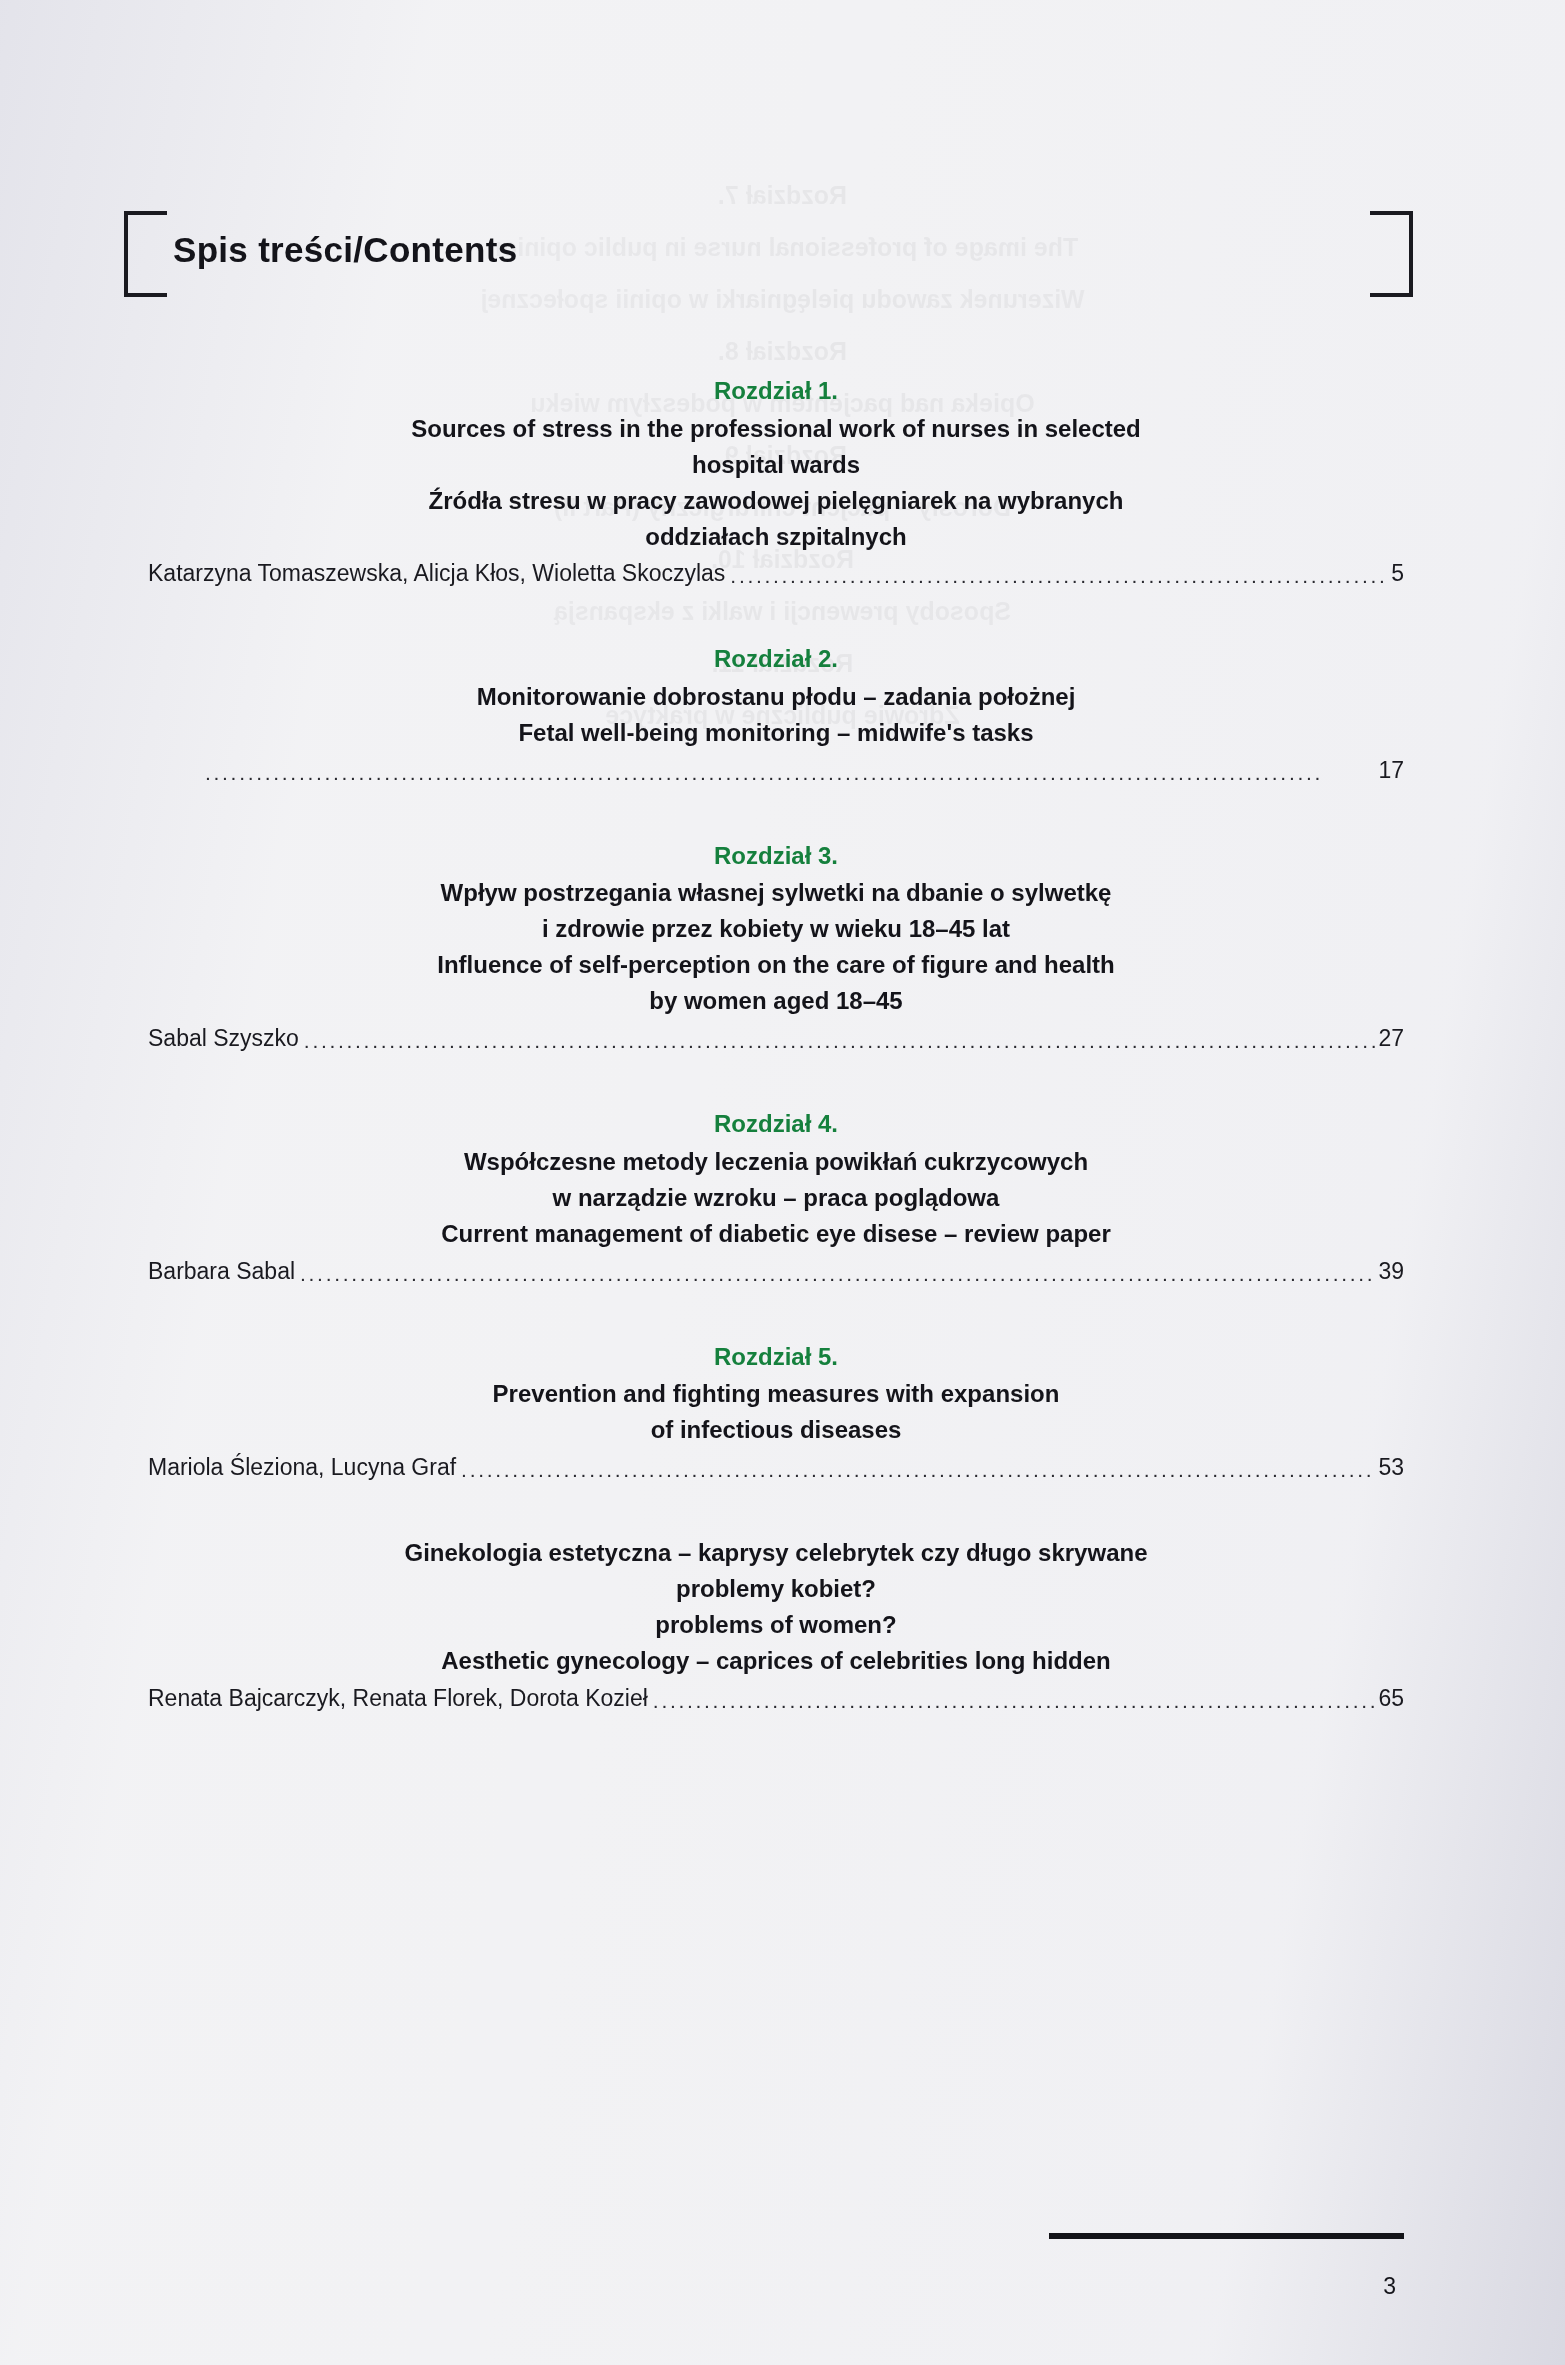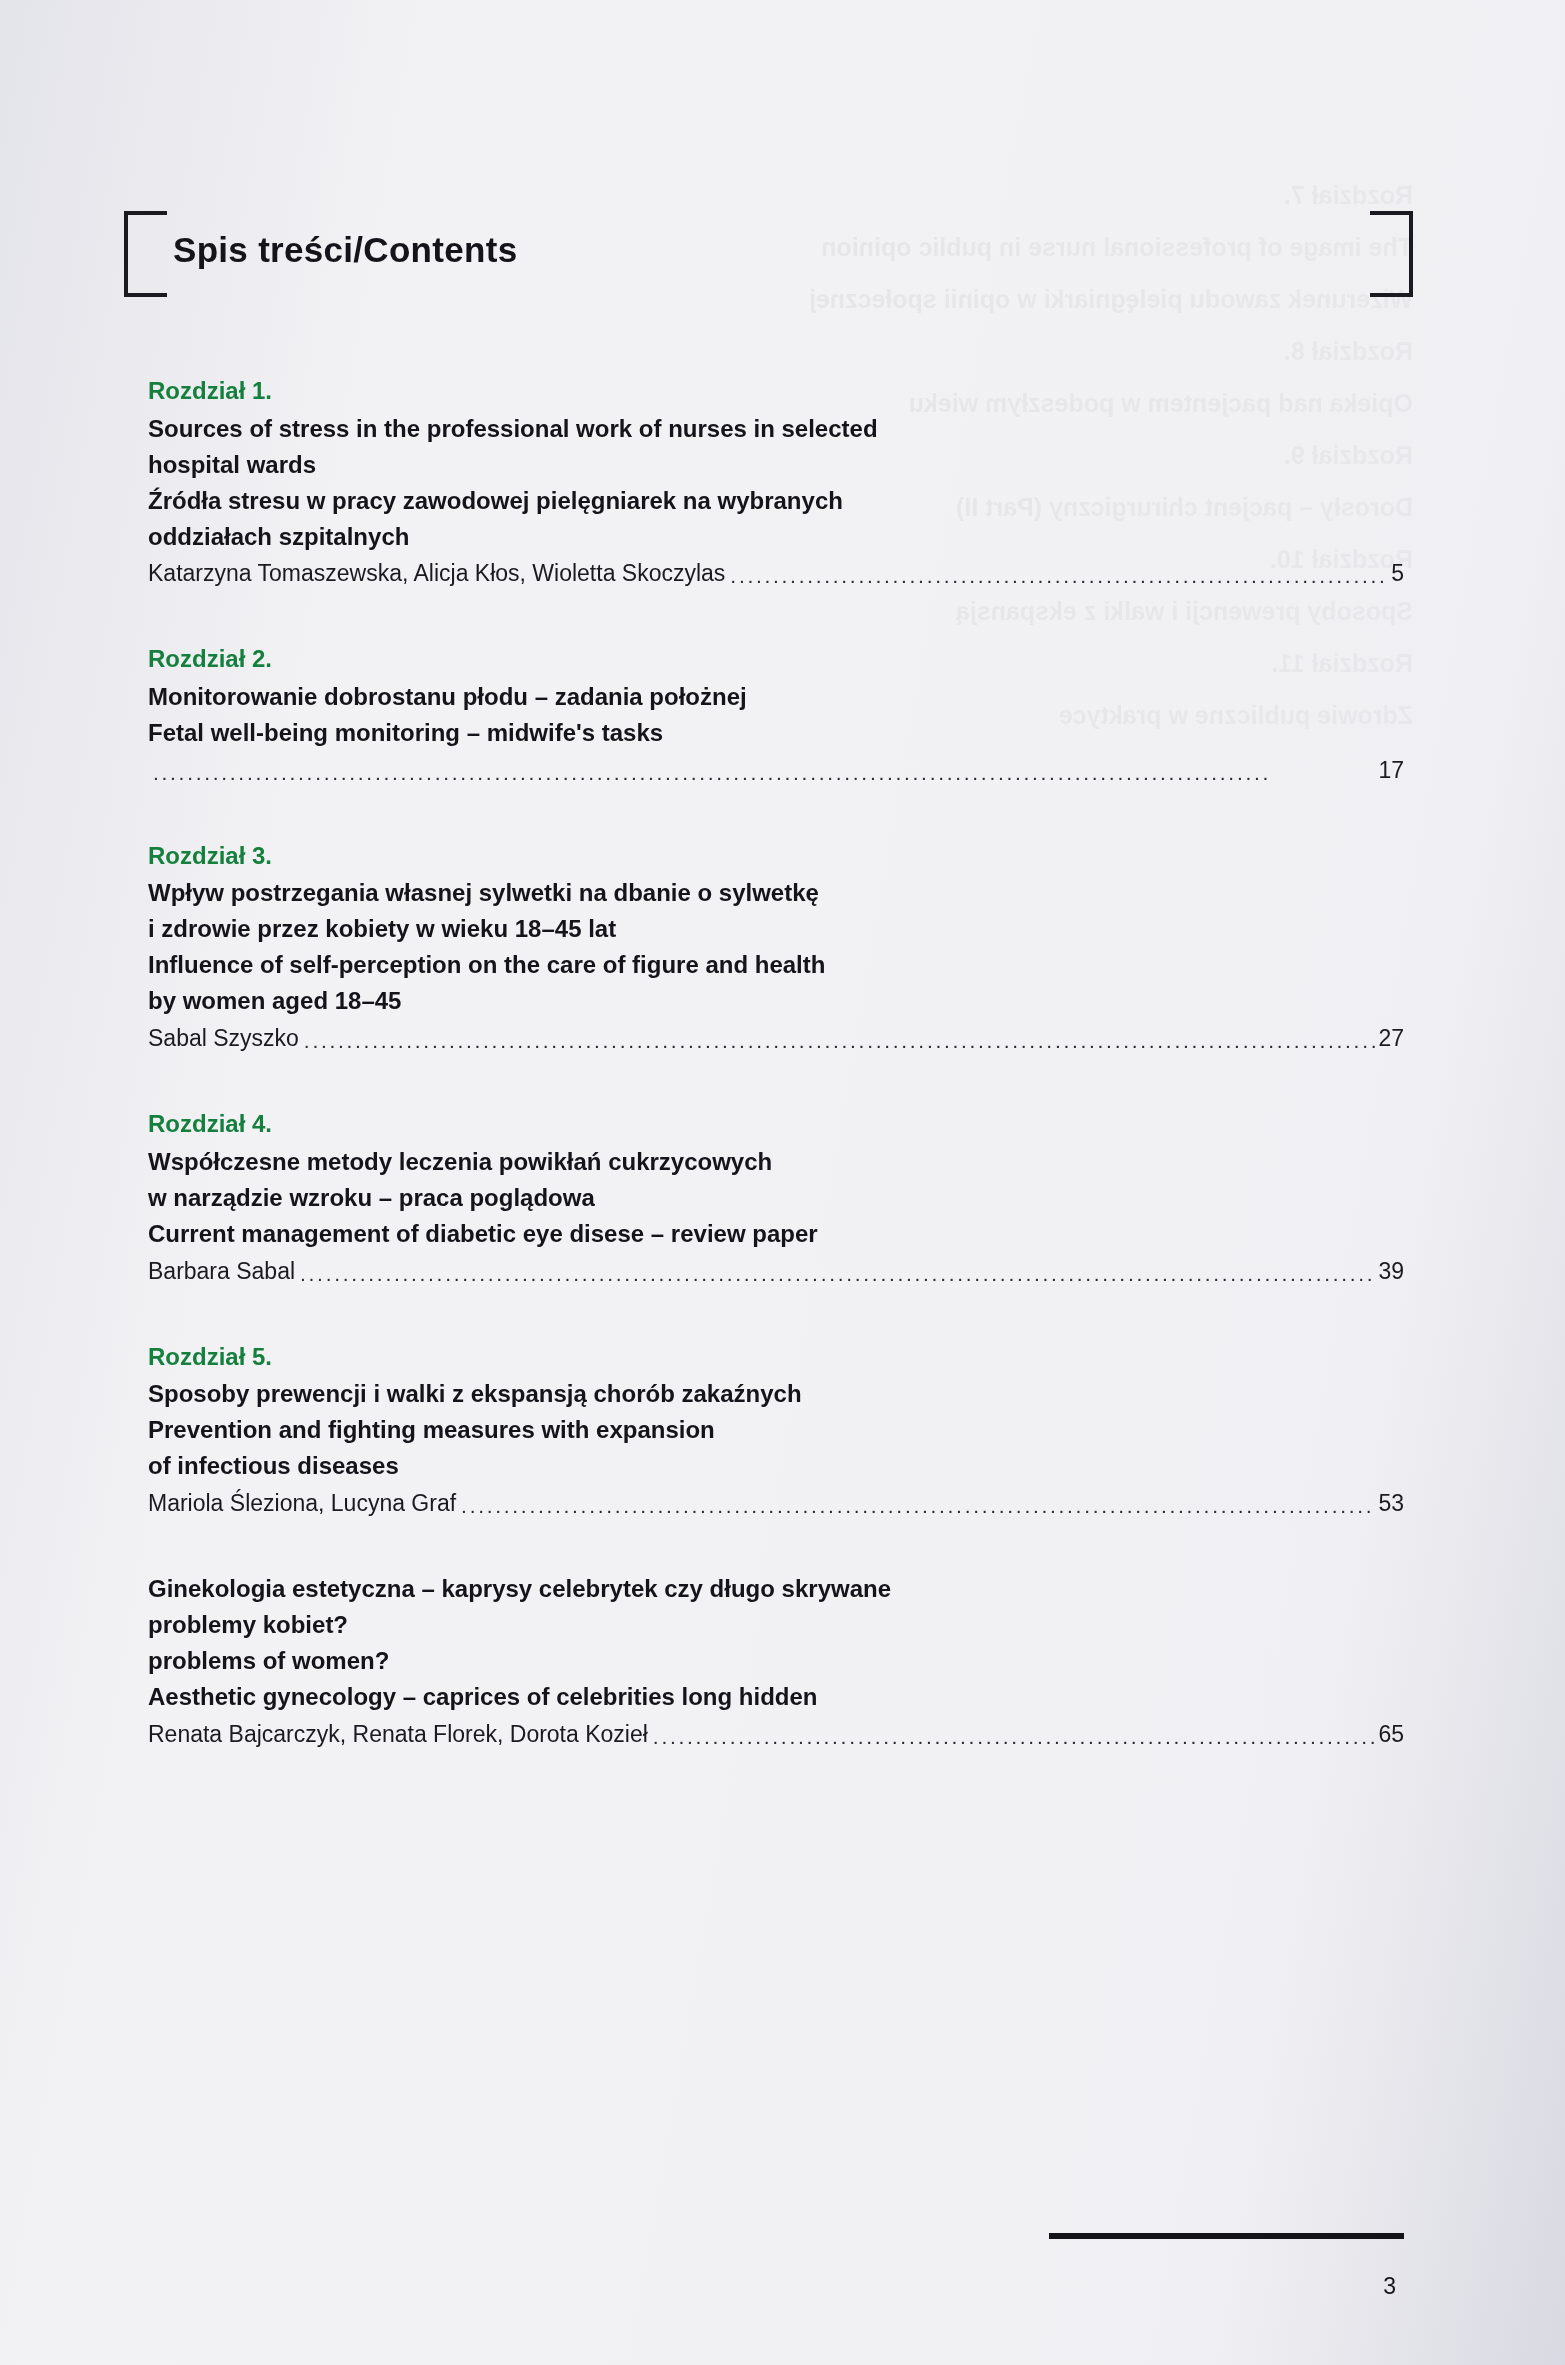--- a/index.html
+++ b/index.html
@@ -10,20 +10,21 @@
   body {
     font-family: "Liberation Sans", sans-serif;
     color: #111111;
   }
   .page {
     position: relative;
     width: 1565px;
     height: 2366px;
     background: #f2f2f4;
     overflow: hidden;
+    text-align: center;
   }
   
   .ghost {
     position: absolute;
     inset: 0;
     opacity: 0.055;
     filter: blur(0.5px);
     transform: scaleX(-1);
     pointer-events: none;
     padding: 169px 152px;
@@ -214,21 +215,20 @@
         <div class="ttl">Current management of diabetic eye disese – review paper</div>
         <div class="authors-line">
           <span class="authors">Barbara Sabal</span>
           <span class="dots">...................................................................................................................................</span>
           <span class="pagenum">39</span>
         </div>
       </div>
 
       <div class="entry">
         <div class="chapter">Rozdział 5.</div>
-        <div class="ttl">Sposoby prewencji i walki z ekspansją chorób zakaźnych</div>
         <div class="ttl">Prevention and fighting measures with expansion</div>
         <div class="ttl">of infectious diseases</div>
         <div class="authors-line">
           <span class="authors">Mariola Śleziona, Lucyna Graf</span>
           <span class="dots">...................................................................................................................................</span>
           <span class="pagenum">53</span>
         </div>
       </div>
 
       <div class="entry">

